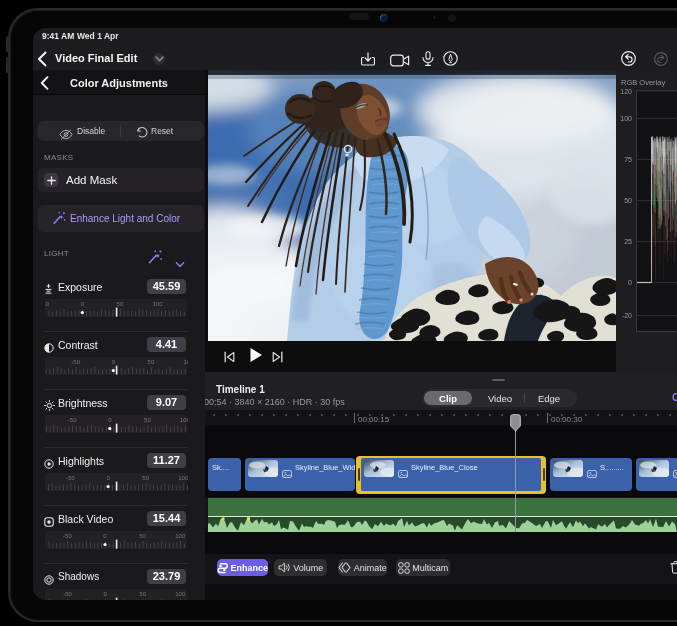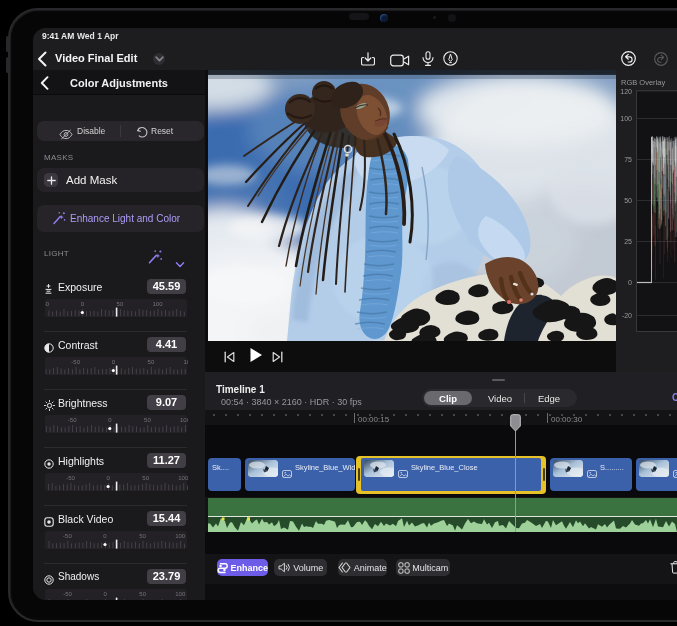--- a/index.html
+++ b/index.html
@@ -399,21 +399,21 @@
           <path d="M1.2 1.6 L7.6 6 L1.2 10.4 Z" fill="none" stroke="#dcdcdc" stroke-width="1.2" stroke-linejoin="round"></path>
         </svg></div>
 <div class="abs" style="left:466px;top:372px;width:64px;height:14.5px;border-radius:3px;background:#29282b;display:flex;align-items:center;justify-content:center;font-size:9.5px">
         <span style="color:#96959a">00:</span>
         <span style="color:#f2f2f2">00:27:17</span>
       </div>
 <div class="abs" style="left:205px;top:372px;width:472px;height:228px;background:#141316"></div>
 <div class="abs" style="left:205px;top:372px;width:472px;height:38px;background:#201f23"></div>
 <div class="abs" style="left:492px;top:379px;width:13px;height:2px;border-radius:1px;background:#5a595e"></div>
 <div class="t" style="left:216px;top:384px;font-size:10px;font-weight:bold;color:#ededee">Timeline 1</div>
-<div class="t" style="left:221px;top:397px;font-size:9px;color:#98979b">00:54 · 3840 × 2160 · HDR · 30 fps</div>
+<div class="t" style="left:204px;top:397px;font-size:9px;color:#98979b">00:54 · 3840 × 2160 · HDR · 30 fps</div>
 <div class="abs" style="left:422px;top:389px;width:155px;height:17.5px;border-radius:9px;background:#2a292d"></div>
 <div class="abs" style="left:424px;top:390.5px;width:48px;height:14.5px;border-radius:7px;background:#6a696e"></div>
 <div class="t" style="left:424px;top:393px;width:48px;text-align:center;font-size:9.5px;font-weight:bold;color:#fff">Clip</div>
 <div class="t" style="left:477px;top:393px;width:46px;text-align:center;font-size:9.5px;color:#e8e8e8">Video</div>
 <div class="abs" style="left:524px;top:393px;width:1px;height:10px;background:#47464b"></div>
 <div class="t" style="left:526px;top:393px;width:46px;text-align:center;font-size:9.5px;color:#e8e8e8">Edge</div>
 <div class="t" style="left:672px;top:392px;font-size:10px;font-weight:bold;color:#8b7ef0">C</div>
 <div class="abs" style="left:205px;top:410px;width:472px;height:15px;background:#131215"></div>
 <div style="position:absolute;left:213px;top:414px;width:1.5px;height:2px;background:#47464b"></div>
       <div style="position:absolute;left:225px;top:414px;width:1.5px;height:2px;background:#47464b"></div>

